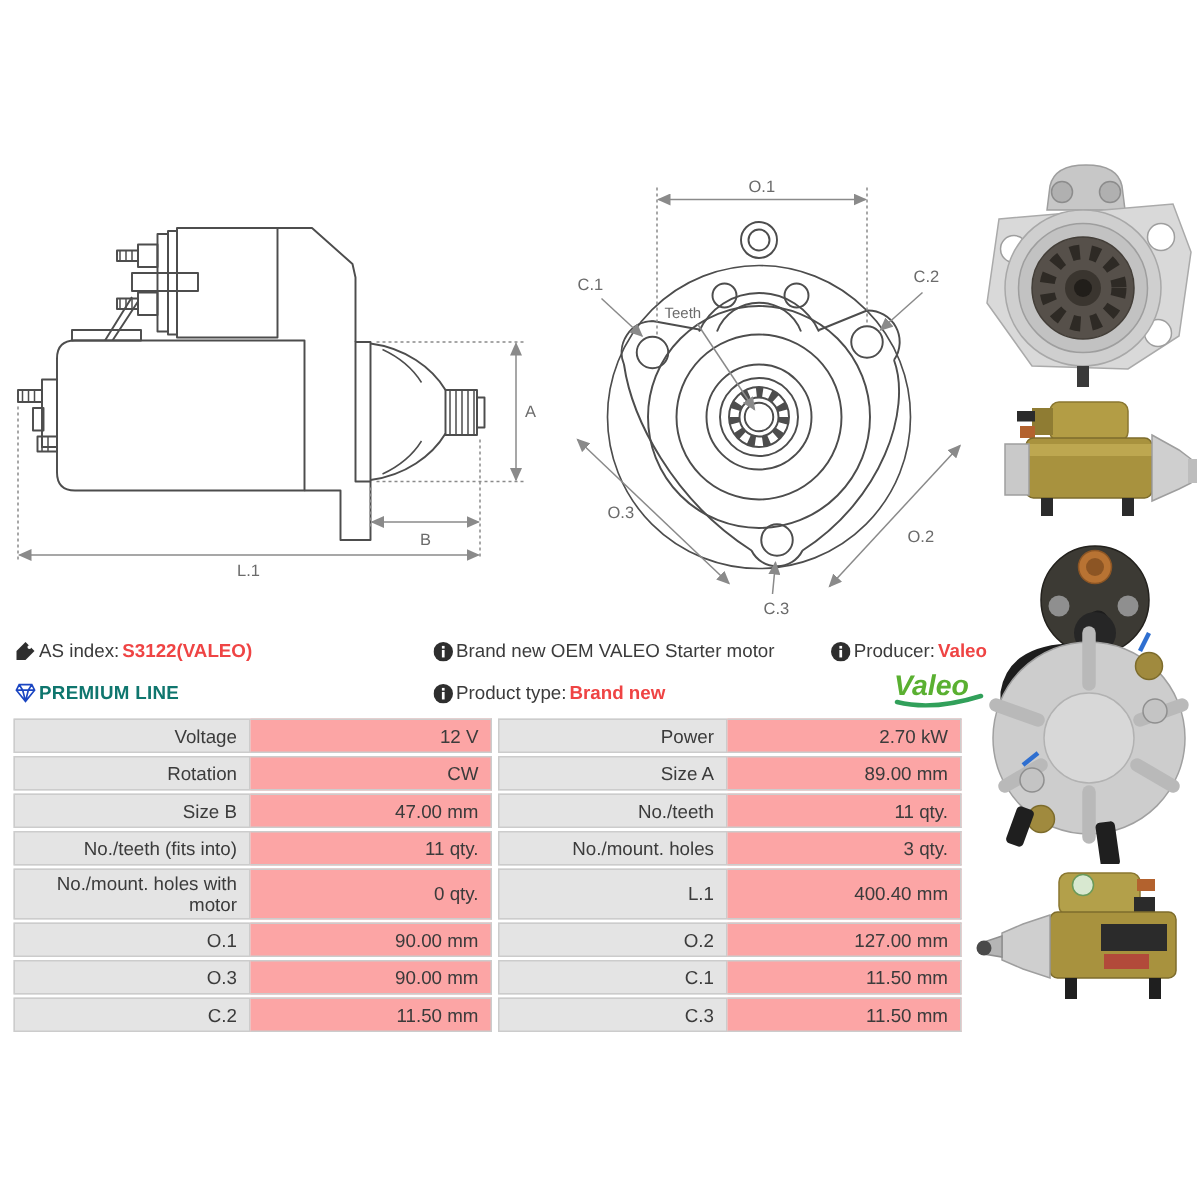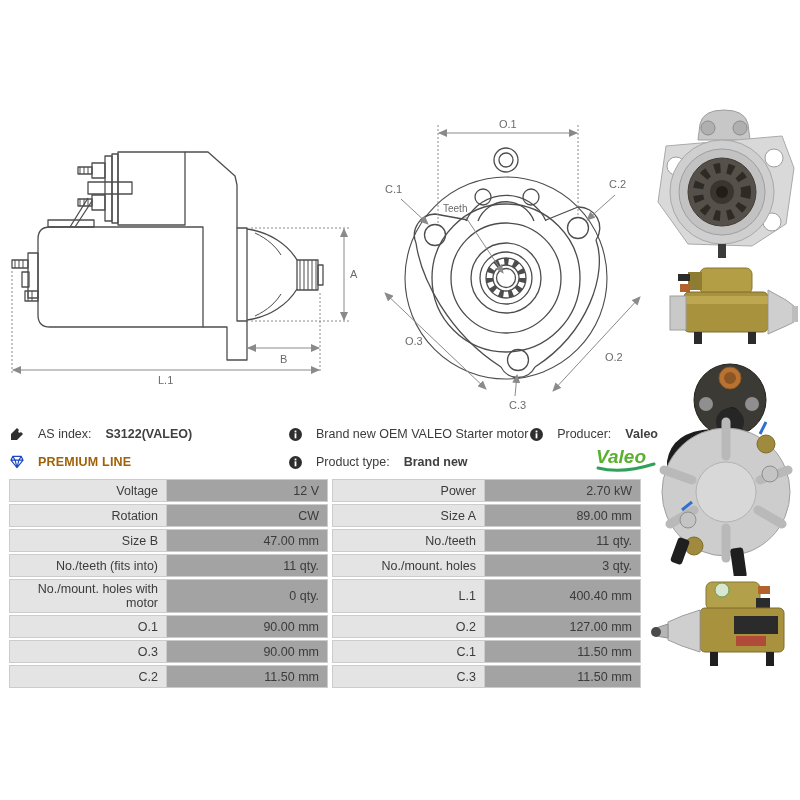--- a/index.html
+++ b/index.html
@@ -18,35 +18,35 @@
   .photo-side-r{top:262px;height:92px;}
   .photo-rear{top:352px;height:224px;}
   .photo-side-l{top:576px;height:98px;}
 
   
   .info-row{position:absolute;left:10px;top:424px;width:648px;font-size:12.5px;}
   .info-col{position:absolute;top:0;}
   .info-col1{left:0;width:260px;}
   .info-col2{left:278px;width:280px;text-align:center;}
   .info-col3{right:0;width:120px;text-align:right;}
-  .info-line{height:20px;line-height:16px;margin-bottom:8px;display:flex;align-items:center;gap:14px;}
+  .info-line{height:20px;line-height:16px;margin-bottom:8px;display:flex;align-items:center;gap:2px;}
   .info-col3 .info-line{justify-content:flex-end;}
-  .bold{font-weight:bold;color:#404040;}
-  .premium{color:#a16207;font-weight:bold;letter-spacing:.2px;}
+  .bold{font-weight:bold;color:#ef4444;}
+  .premium{color:#0f766e;font-weight:bold;letter-spacing:.2px;}
   .ico{display:inline-flex;width:14px;height:14px;flex:0 0 14px;align-items:center;justify-content:center;}
   .valeo-logo{display:inline-block;margin-top:-4px;}
 
   
   .spec-table{position:absolute;left:9px;top:479px;width:638px;
               display:grid;grid-template-columns:158px 161px 157px 156px;
               row-gap:2px;column-gap:0;font-size:12.5px;}
   .cell{border:1px solid #ccc;display:flex;align-items:center;justify-content:flex-end;
         text-align:right;padding:2px 8px 2px 19px;min-height:17px;line-height:14px;}
   .cell.lab{background:#e4e4e4;}
-  .cell.val{background:#a3a3a3;border-left:none;}
+  .cell.val{background:#fca5a5;border-left:none;}
   .cell.lab2{margin-left:4px;}
 </style>
 </head>
 <body>
 
 <div class="page">
 
   <svg class="side-drawing" width="350" height="255" viewBox="0 0 350 255">
     <defs>
       <marker id="arE" markerWidth="9" markerHeight="8" refX="8" refY="4" orient="auto">

